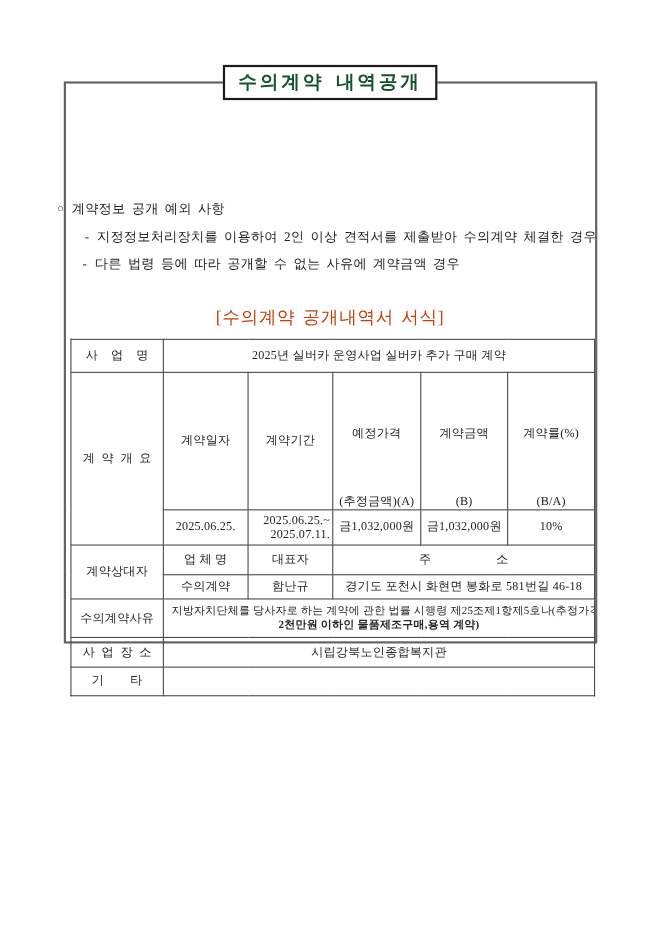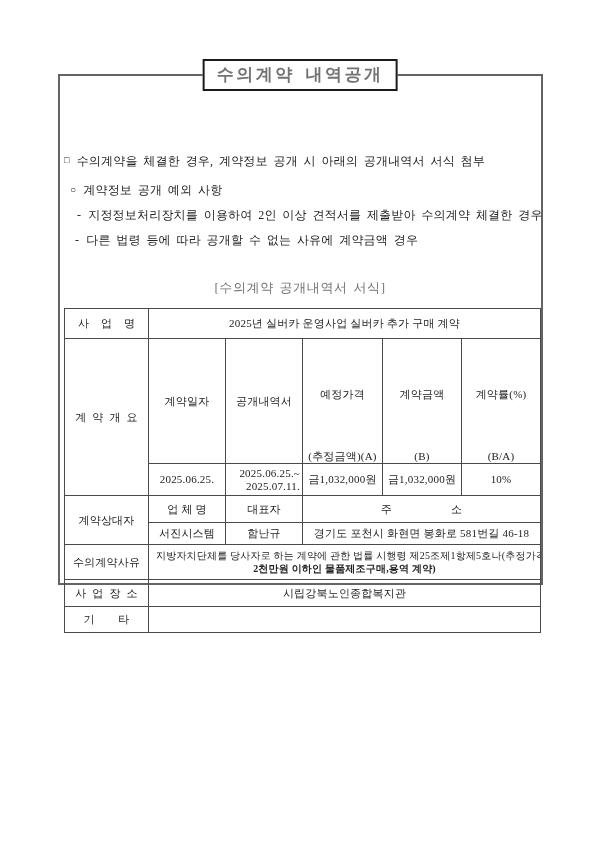--- a/index.html
+++ b/index.html
@@ -12,37 +12,37 @@
     position:absolute;left:58px;top:74px;width:485px;height:511px;
     border:2px solid #646464;box-sizing:border-box;
   }
   
   .title-box{
     position:absolute;top:59px;left:50%;transform:translateX(-50%);
     background:#ffffff;border:2px solid #1b1b1b;padding:2px 12px 3px;
     z-index:2;white-space:nowrap;
   }
   .title-box .title-text{
-    font-size:17px;font-weight:bold;letter-spacing:2.5px;word-spacing:4px;color:#737373;
+    font-size:17px;font-weight:bold;letter-spacing:2.5px;word-spacing:4px;color:#14532d;
   }
   .note-line{
     position:absolute;font-size:12px;letter-spacing:0.2px;word-spacing:2.5px;
     white-space:nowrap;color:#222;
   }
   .note-line .bullet{display:inline-block;margin-right:7px;}
   .bullet-square{font-size:9px;vertical-align:2px;}
   .bullet-circle{font-size:10px;vertical-align:1px;}
   .bullet-dash{font-size:12px;}
   .n1{left:64px;top:153px;}
-  .n2{left:70px;top:182px;}
+  .n2{left:52px;top:182px;}
   .n3{left:77px;top:207px;}
   .n4{left:75px;top:232px;}
   .caption{
     position:absolute;left:0;top:279px;width:600px;text-align:center;
-    font-size:13px;letter-spacing:0.6px;word-spacing:2px;color:#737373;
+    font-size:16px;letter-spacing:0.6px;word-spacing:2px;color:#c2410c;
   }
   table.form-table{
     position:absolute;left:64px;top:308px;width:476px;
     border-collapse:collapse;table-layout:fixed;
     font-size:11px;color:#222;
   }
   .form-table td{
     border:1px solid #4a4a4a;text-align:center;vertical-align:middle;
     padding:0 2px;line-height:13px;letter-spacing:0.2px;overflow:hidden;
   }
@@ -63,23 +63,20 @@
 <body>
 
 <div class="page">
 
   <div class="outer-box"></div>
 
   <div class="title-box">
     <span class="title-text">수의계약 내역공개</span>
   </div>
 
-  <div class="note-line n1">
-    <span class="bullet bullet-square">□</span><span>수의계약을 체결한 경우, 계약정보 공개 시 아래의 공개내역서 서식 첨부</span>
-  </div>
   <div class="note-line n2">
     <span class="bullet bullet-circle">○</span><span>계약정보 공개 예외 사항</span>
   </div>
   <div class="note-line n3">
     <span class="bullet bullet-dash">-</span><span>지정정보처리장치를 이용하여 2인 이상 견적서를 제출받아 수의계약 체결한 경우</span>
   </div>
   <div class="note-line n4">
     <span class="bullet bullet-dash">-</span><span>다른 법령 등에 따라 공개할 수 없는 사유에 계약금액 경우</span>
   </div>
 
@@ -95,21 +92,21 @@
         <col style="width:79px">
     </colgroup>
     <tbody>
         <tr class="rA">
       <td class="label-cell">사    업    명</td>
       <td colspan="5">2025년 실버카 운영사업 실버카 추가 구매 계약</td>
     </tr>
     <tr class="rB">
       <td rowspan="2" class="label-cell">계  약  개  요</td>
       <td>계약일자</td>
-      <td>공개내역서</td>
+      <td>계약기간</td>
       <td class="two-line">
         <span>예정가격</span>
         <span>(추정금액)(A)</span>
       </td>
       <td class="two-line">
         <span>계약금액</span>
         <span>(B)</span>
       </td>
       <td class="two-line">
         <span>계약률(%)</span>
@@ -126,21 +123,21 @@
       <td>금1,032,000원</td>
       <td>10%</td>
     </tr>
     <tr class="rD">
       <td rowspan="2" class="label-cell">계약상대자</td>
       <td class="label-cell">업 체 명</td>
       <td>대표자</td>
       <td colspan="3" class="addr-head">주                    소</td>
     </tr>
     <tr class="rE">
-      <td>서진시스템</td>
+      <td>수의계약</td>
       <td>함난규</td>
       <td colspan="3">경기도 포천시 화현면 봉화로 581번길 46-18</td>
     </tr>
     <tr class="rF">
       <td class="label-cell">수의계약사유</td>
       <td colspan="5" class="reason-cell">
         <span class="rline1">지방자치단체를 당사자로 하는 계약에 관한 법률 시행령 제25조제1항제5호나(추정가격이</span>
         <span class="rline2">2천만원 이하인 물품제조구매,용역 계약)</span>
       </td>
     </tr>

